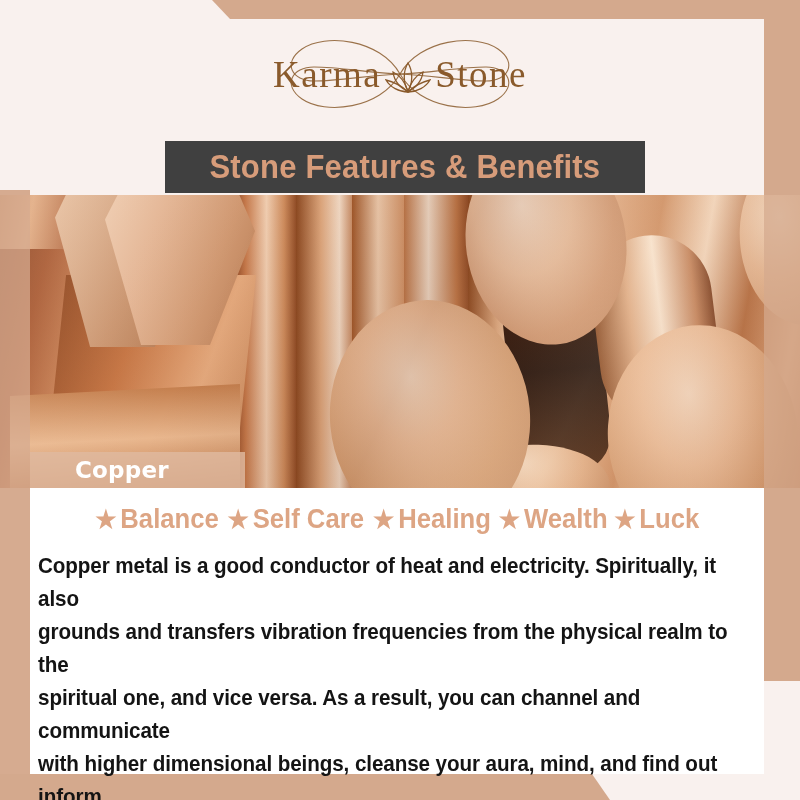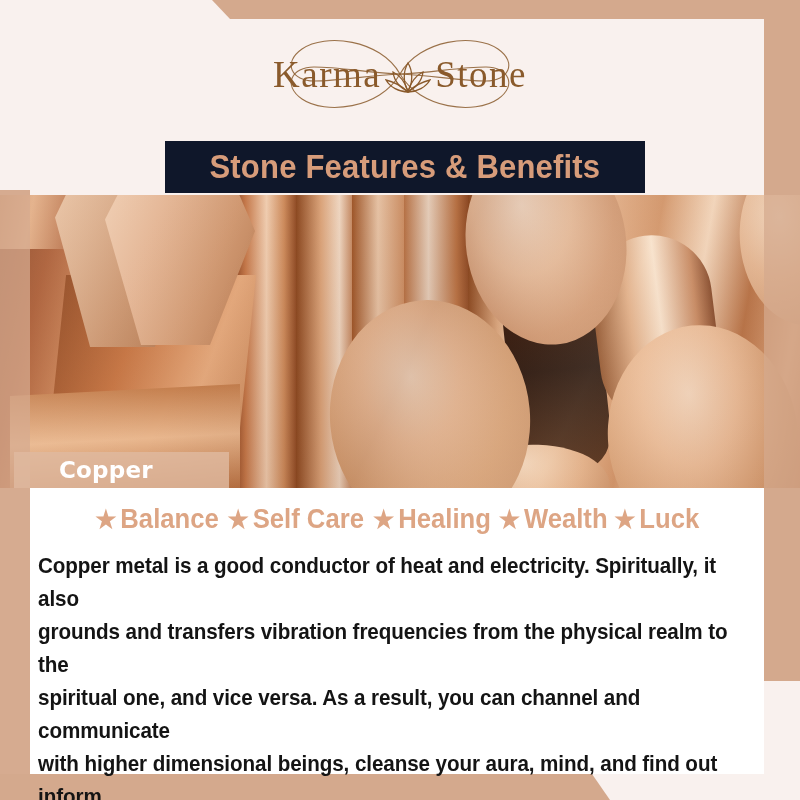--- a/index.html
+++ b/index.html
@@ -100,21 +100,21 @@
     display: inline-block;
     position: relative;
     top: 3px;
   }
 
   
   .title-banner {
     position: absolute;
     left: 165px; top: 141px;
     width: 480px; height: 52px;
-    background: #0f172a;
+    background: #404040;
     display: flex;
     align-items: center;
     justify-content: center;
     z-index: 6;
   }
   .title-text {
     font-family: "Liberation Sans Narrow", "Liberation Sans", sans-serif;
     font-size: 33px;
     font-weight: bold;
     color: #d79c7a;
@@ -256,21 +256,21 @@
   .hero-right-veil {
     position: absolute;
     right: 0; top: 0;
     width: 36px; height: 293px;
     background: rgba(212,169,141,.72);
   }
 
   
   .caption-bar {
     position: absolute;
-    left: 14px; top: 452px;
+    left: 30px; top: 452px;
     width: 215px; height: 36px;
     background: rgba(223,185,160,0.82);
     display: flex;
     align-items: center;
     z-index: 5;
   }
   .caption-text {
     margin-left: 45px;
     color: #ffffff;
     font-size: 23px;

